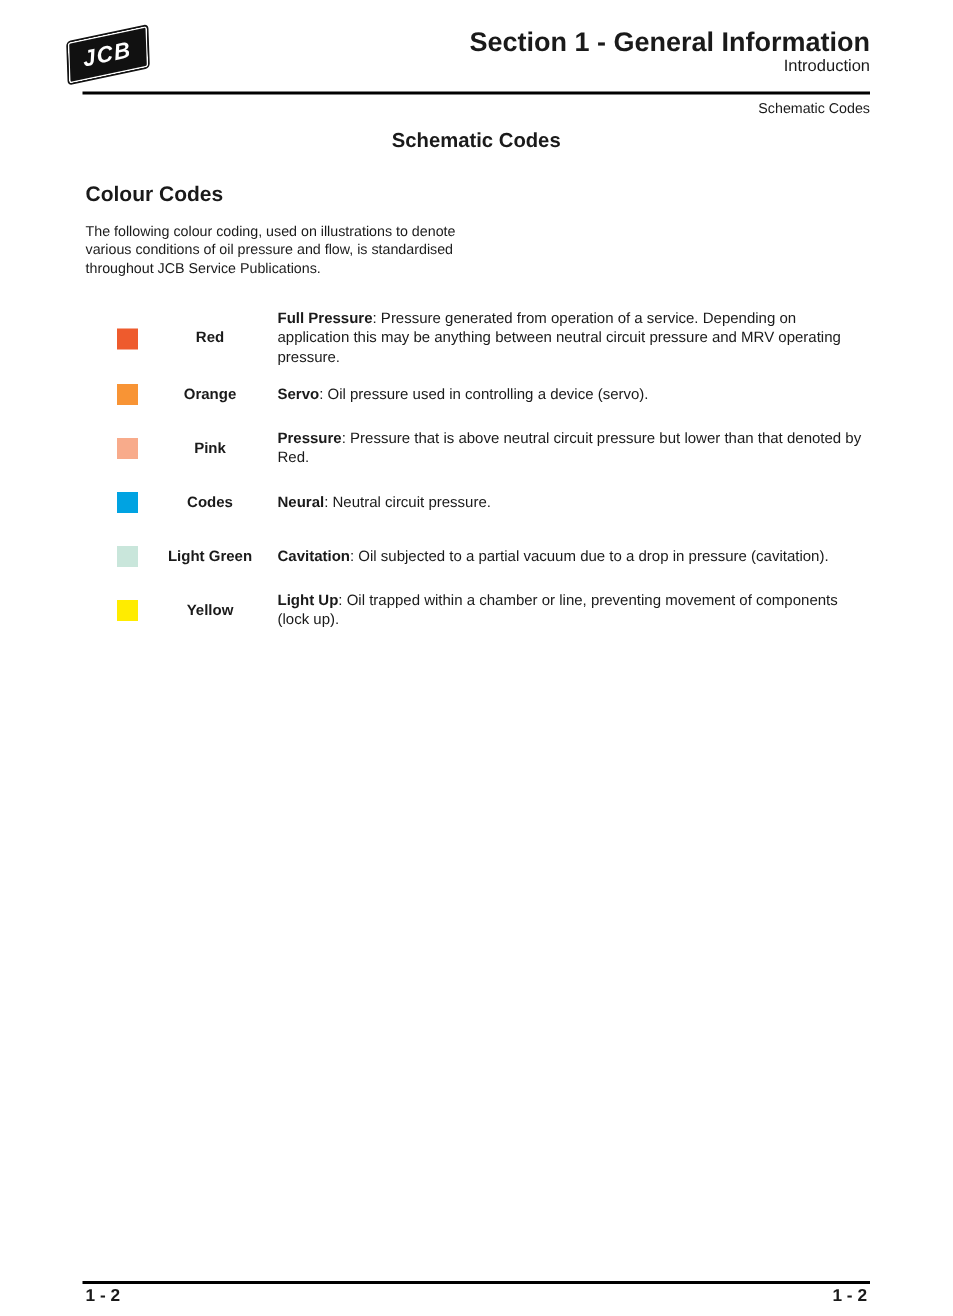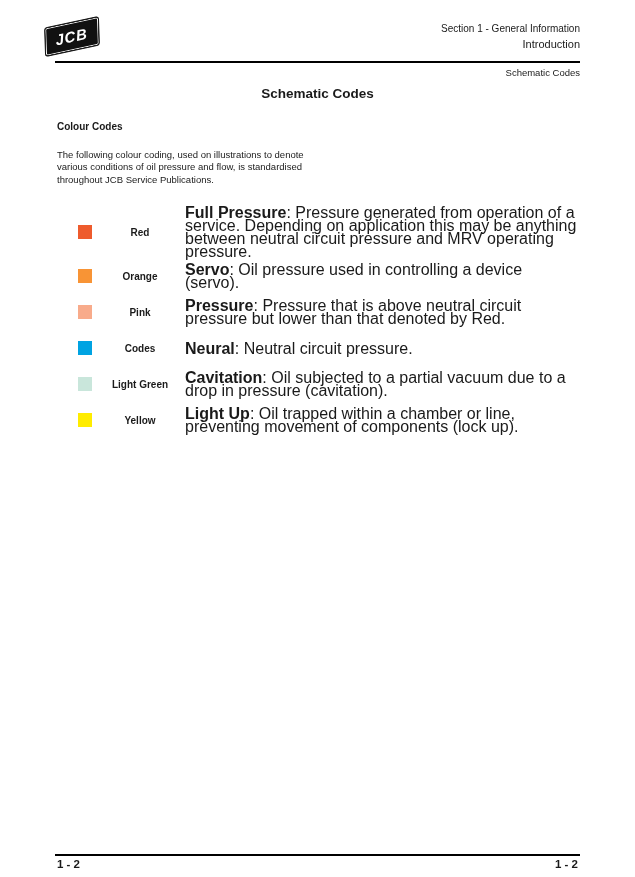--- a/index.html
+++ b/index.html
@@ -19,33 +19,33 @@
     display:flex;align-items:center;justify-content:center;
     border-radius:3px;border:1px solid #111;
     box-shadow:0 0 0 1px #fff inset;
   }
   .logo span{
     color:#fff;font-weight:bold;font-style:italic;
     font-size:15px;letter-spacing:1px;transform:skewX(6deg);
   }
   
   .header-right{position:absolute;right:55px;top:20px;text-align:right;}
-  .header-section{font-size:10px;font-weight:normal;line-height:17px;}
+  .header-section{font-size:18px;font-weight:bold;line-height:17px;}
   .header-subsection{font-size:11px;font-weight:normal;line-height:15px;}
   .header-rule{position:absolute;left:55px;right:55px;top:61px;height:2px;background:#000;}
   .breadcrumb{position:absolute;right:55px;top:67px;font-size:9.5px;}
   .page-title{position:absolute;left:0;right:0;top:86px;text-align:center;font-size:13.5px;font-weight:bold;}
   
-  .colour-heading{position:absolute;left:57px;top:121px;font-size:10px;font-weight:bold;}
+  .colour-heading{position:absolute;left:57px;top:121px;font-size:14px;font-weight:bold;}
   .intro{position:absolute;left:57px;top:149px;width:272px;font-size:9.5px;line-height:12.3px;}
   .codes-table{position:absolute;left:69px;right:55px;top:206px;}
   .code-row{display:flex;align-items:center;min-height:36px;}
   .swatch{flex:0 0 14px;width:14px;height:14px;margin-left:9px;}
   .code-label{flex:0 0 80px;width:80px;margin-left:8px;text-align:center;font-size:10px;font-weight:bold;}
-  .code-desc{flex:1;margin-left:5px;font-size:16px;line-height:13px;}
+  .code-desc{flex:1;margin-left:5px;font-size:10px;line-height:13px;}
   .code-desc b{font-weight:bold;}
   
   .footer-rule{position:absolute;left:55px;right:55px;top:854px;height:2px;background:#000;}
   .footer{position:absolute;left:55px;right:55px;top:858px;height:18px;}
   .footer-left{position:absolute;left:2px;top:0;font-size:11.5px;font-weight:bold;}
   .footer-right{position:absolute;right:2px;top:0;font-size:11.5px;font-weight:bold;}
   .footer-center{position:absolute;left:0;right:0;top:2px;text-align:center;font-size:8.5px;}
 </style>
 </head>
 <body>

